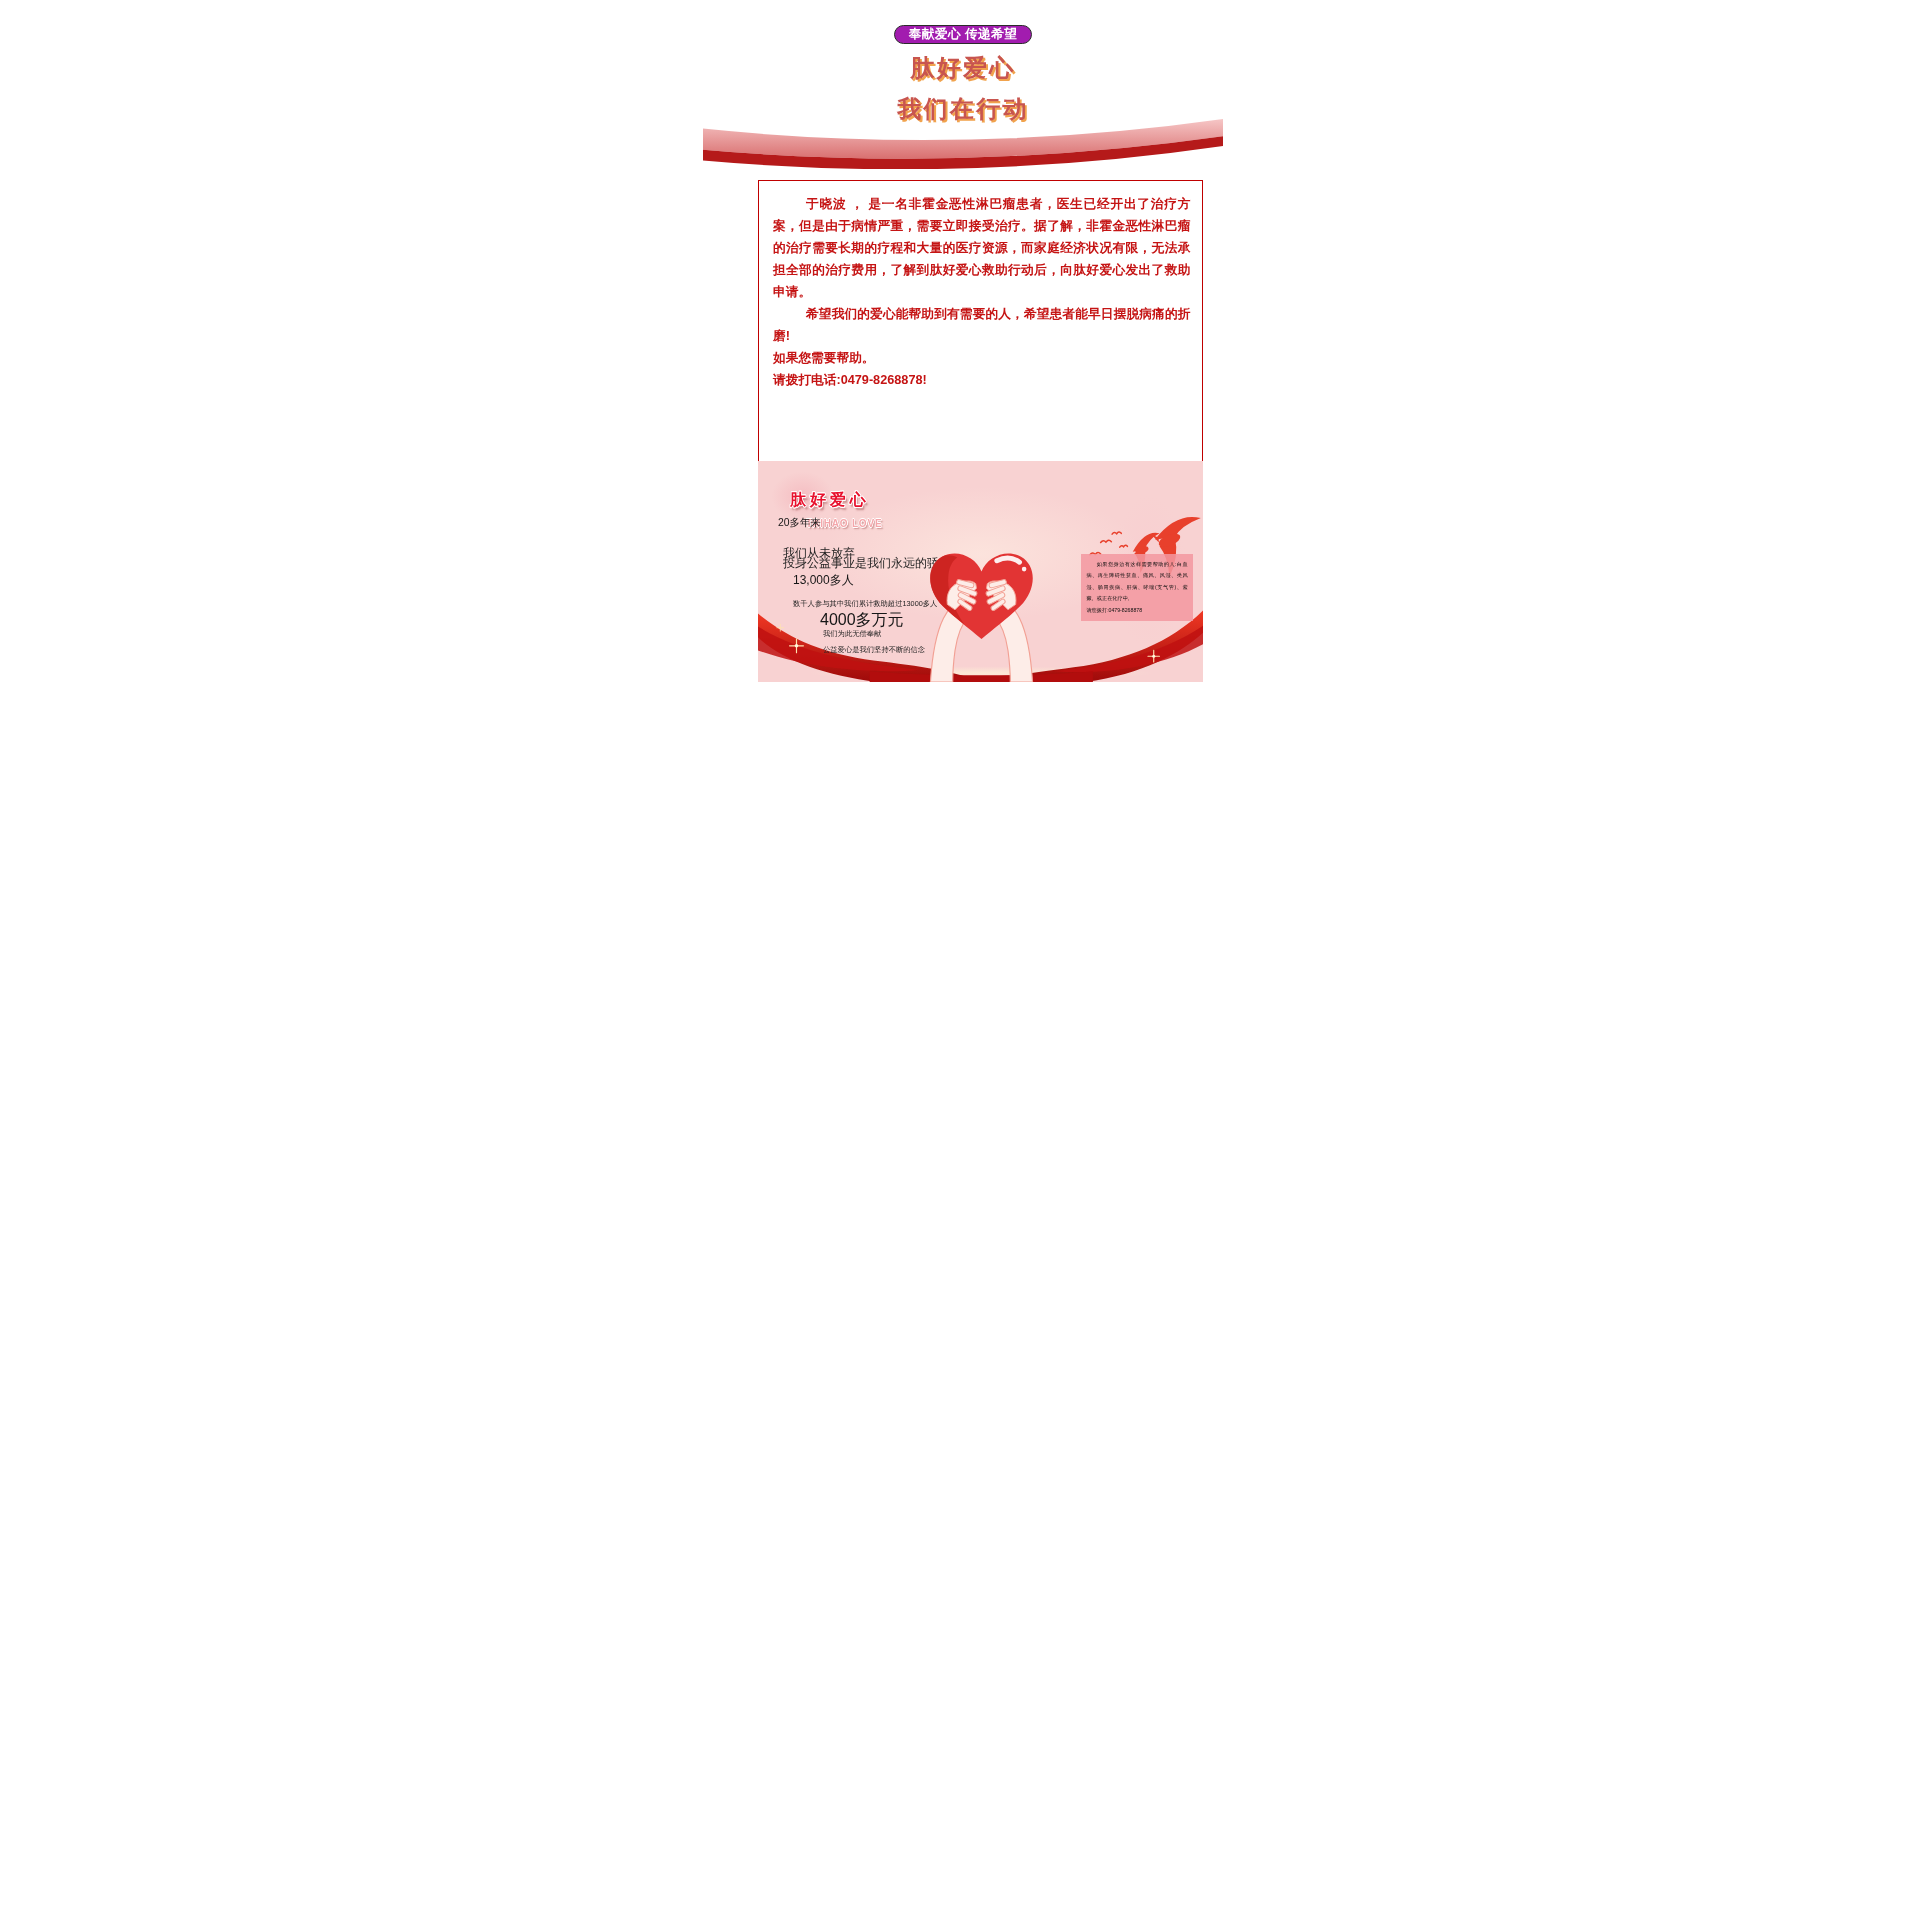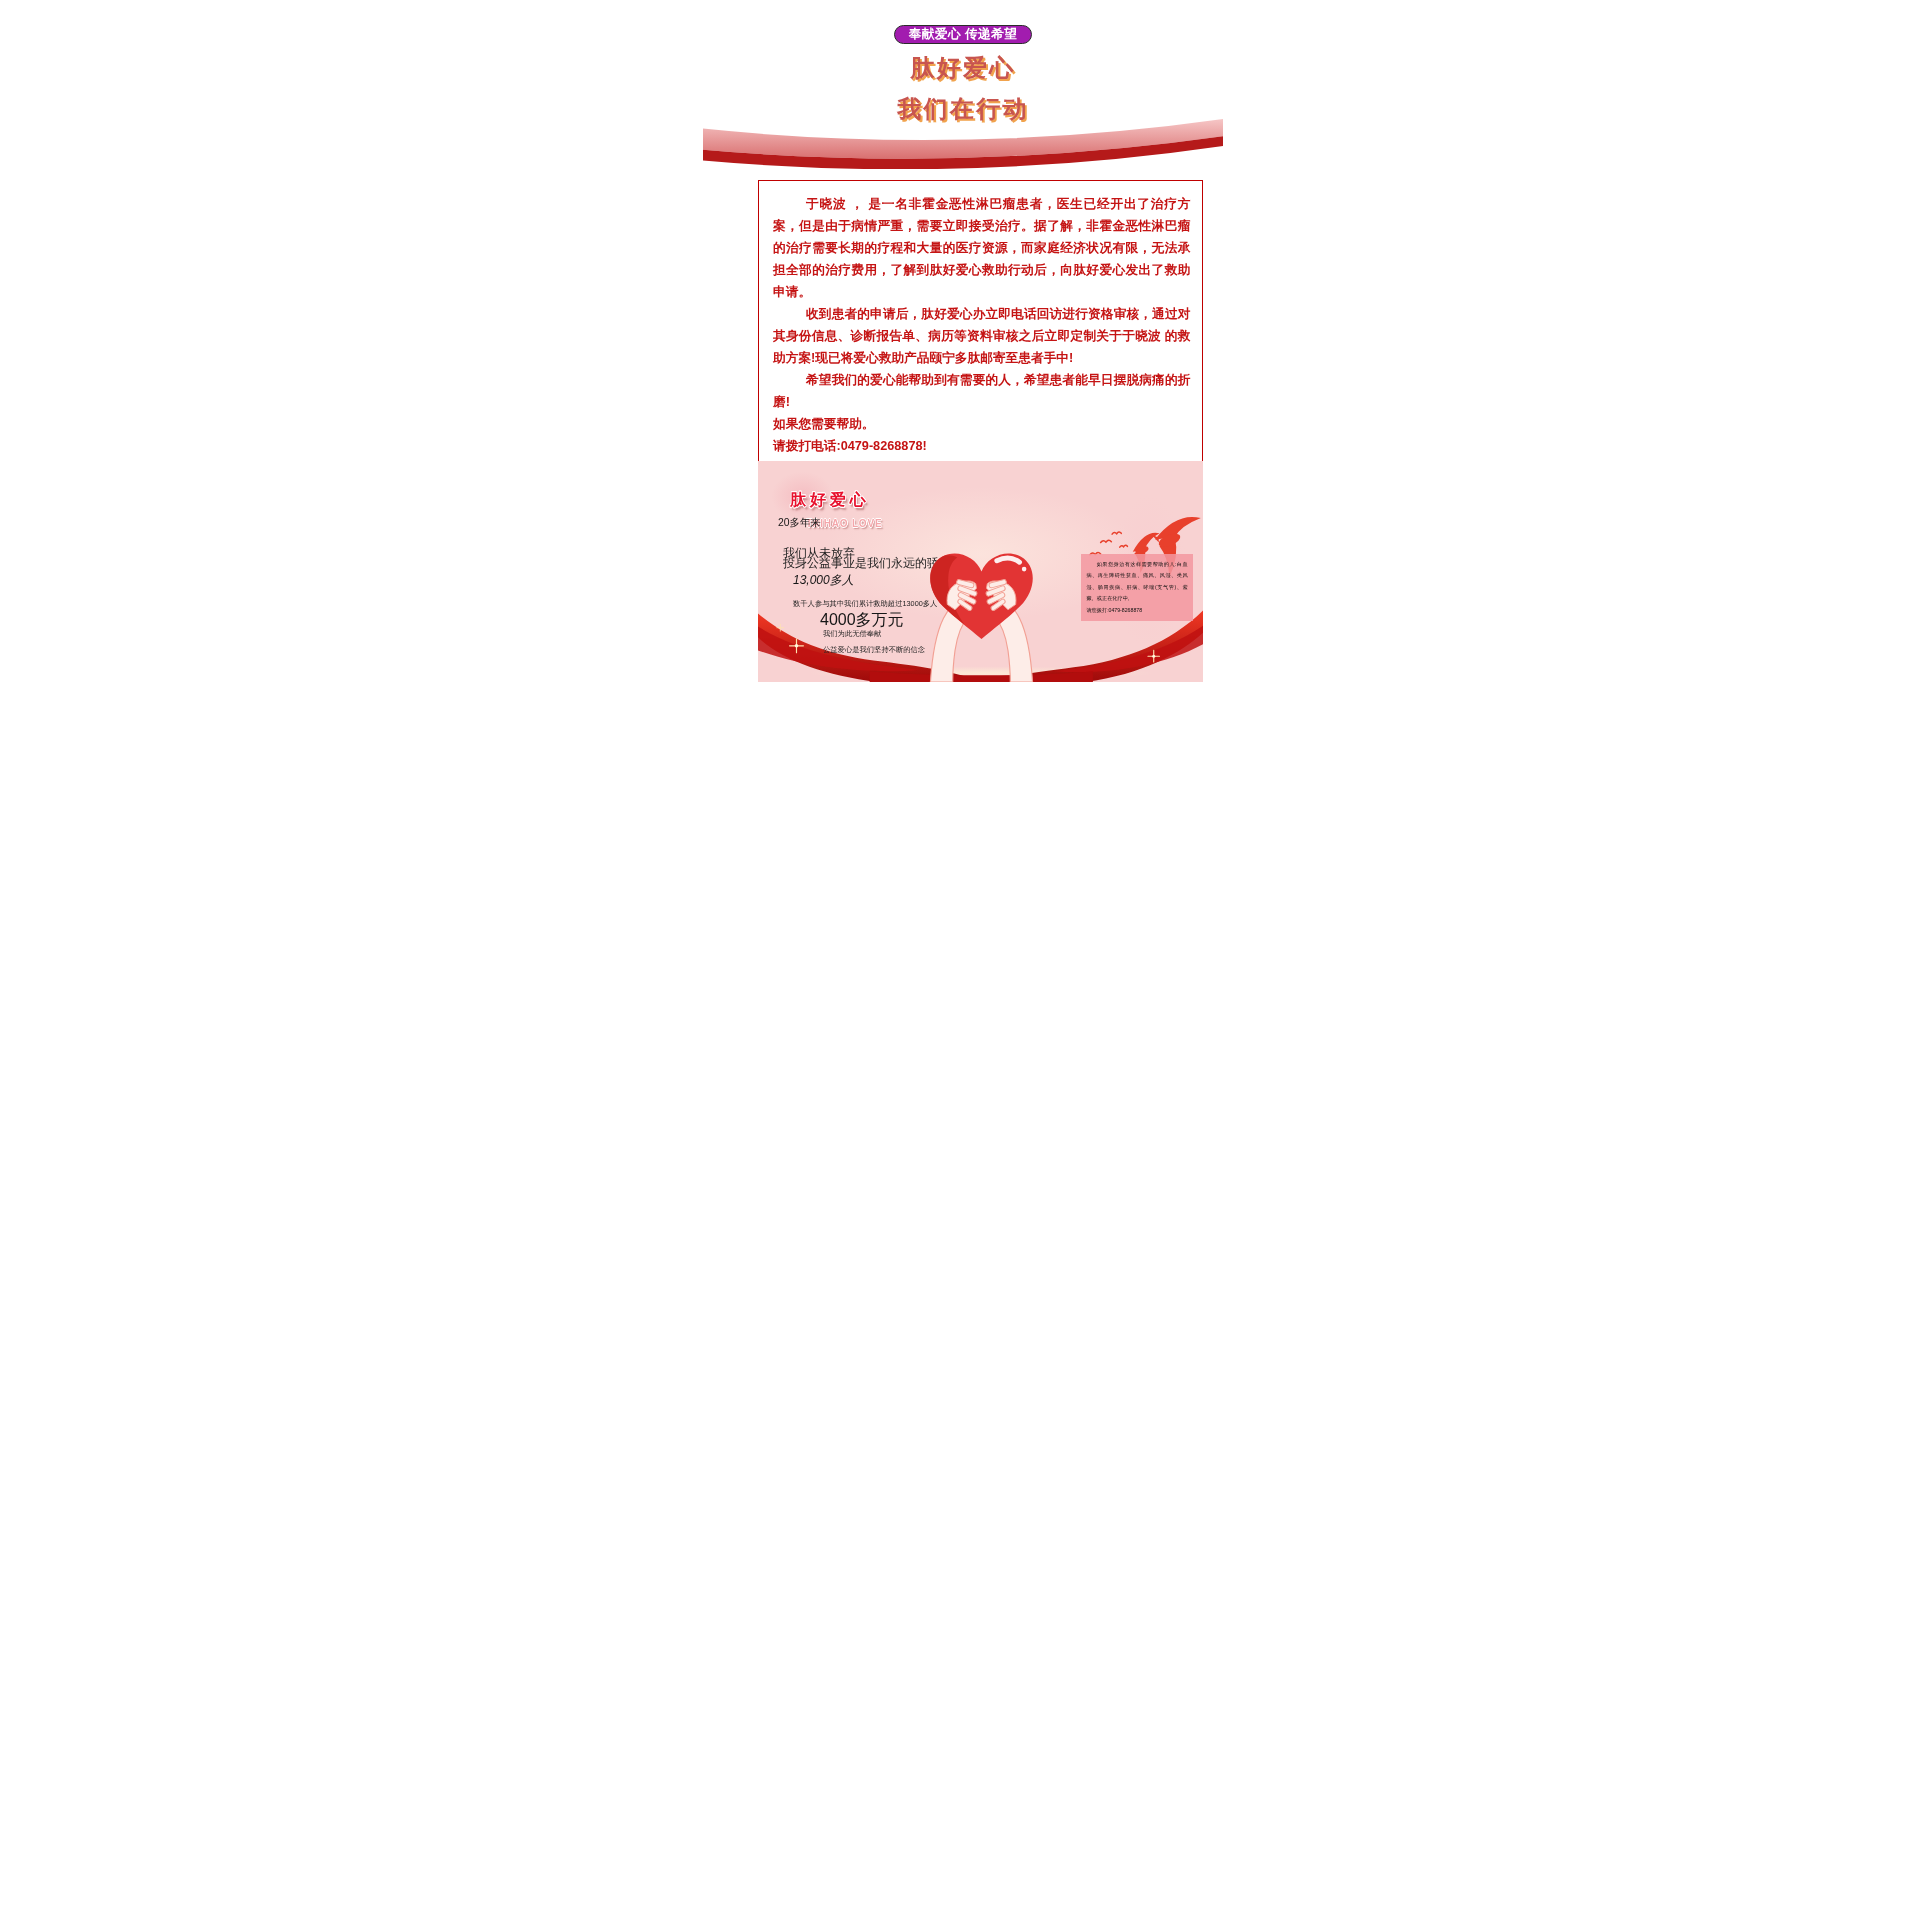--- a/index.html
+++ b/index.html
@@ -43,21 +43,21 @@
                  1.9px 2.7px 1.9px rgba(140,50,50,0.5);}
   .logo-en{position:absolute;left:32px;top:57px;font-size:10px;font-weight:bold;letter-spacing:0.8px;
      color:#F4A6AA;
      text-shadow:-0.6px 0 #fff,0.6px 0 #fff,0 -0.6px #fff,0 0.6px #fff,
                  -0.4px -0.4px #fff,0.4px -0.4px #fff,-0.4px 0.4px #fff,0.4px 0.4px #fff,
                  1.5px 1.9px 1.5px rgba(140,50,50,0.45);margin-left:16px;}
   .stat-head{position:absolute;color:#161616;font-weight:normal;}
   .stat-desc{position:absolute;color:#232323;white-space:pre-line;}
   .sh1{left:20px;top:55px;font-size:10.4px;}
   .sd1{left:25px;top:87px;font-size:12px;line-height:10.4px;}
-  .sh2{left:35px;top:111px;font-size:12px;font-style:italic;}
+  .sh2{left:35px;top:111px;font-size:12px;}
   .sd2{left:35px;top:130px;font-size:7.3px;margin-top:8px;}
   .sh3{left:62px;top:149px;font-size:16px;}
   .sd3{left:65px;top:165px;font-size:7.3px;line-height:16px;}
   .birds{position:absolute;left:329px;top:54px;width:116px;height:65px;}
   .heart{position:absolute;left:152px;top:82px;width:143px;height:139px;}
   .helpbox{position:absolute;left:323px;top:93px;width:112px;height:67px;box-sizing:border-box;
            background:rgba(243,152,160,0.85);padding:4.6px 5.4px;}
   .hb{margin:0;font-size:5.2px;color:#101010;line-height:11.6px;text-align:justify;}
   .hb.ind2{text-indent:2em;}
 </style>
@@ -79,21 +79,20 @@
       </linearGradient>
     </defs>
     <path d="M0,25 Q675,95 1350,0 L1350,45 Q675,140 0,80 Z" fill="url(#sw)"></path>
     <path d="M0,80 Q675,140 1350,45 L1350,70 Q675,168 0,108 Z" fill="#B51A1A"></path>
   </svg>
 
   <div class="column">
 
     <div class="notice">
       <p class="np ind">于晓波 ， 是一名非霍金恶性淋巴瘤患者，医生已经开出了治疗方案，但是由于病情严重，需要立即接受治疗。据了解，非霍金恶性淋巴瘤的治疗需要长期的疗程和大量的医疗资源，而家庭经济状况有限，无法承担全部的治疗费用，了解到肽好爱心救助行动后，向肽好爱心发出了救助申请。</p>
-      <p class="np ind">收到患者的申请后，肽好爱心办立即电话回访进行资格审核，通过对其身份信息、诊断报告单、病历等资料审核之后立即定制关于于晓波 的救助方案!现已将爱心救助产品颐宁多肽邮寄至患者手中!</p>
       <p class="np ind">希望我们的爱心能帮助到有需要的人，希望患者能早日摆脱病痛的折磨!</p>
       <p class="np">如果您需要帮助。</p>
       <p class="np">请拨打电话:0479-8268878!</p>
     </div>
 
     <div class="banner">
 
       <svg class="ribbon" viewBox="0 0 1156 574" preserveAspectRatio="none" aria-hidden="true">
         <defs>
           <linearGradient id="rg" x1="0" y1="0" x2="0" y2="1">

